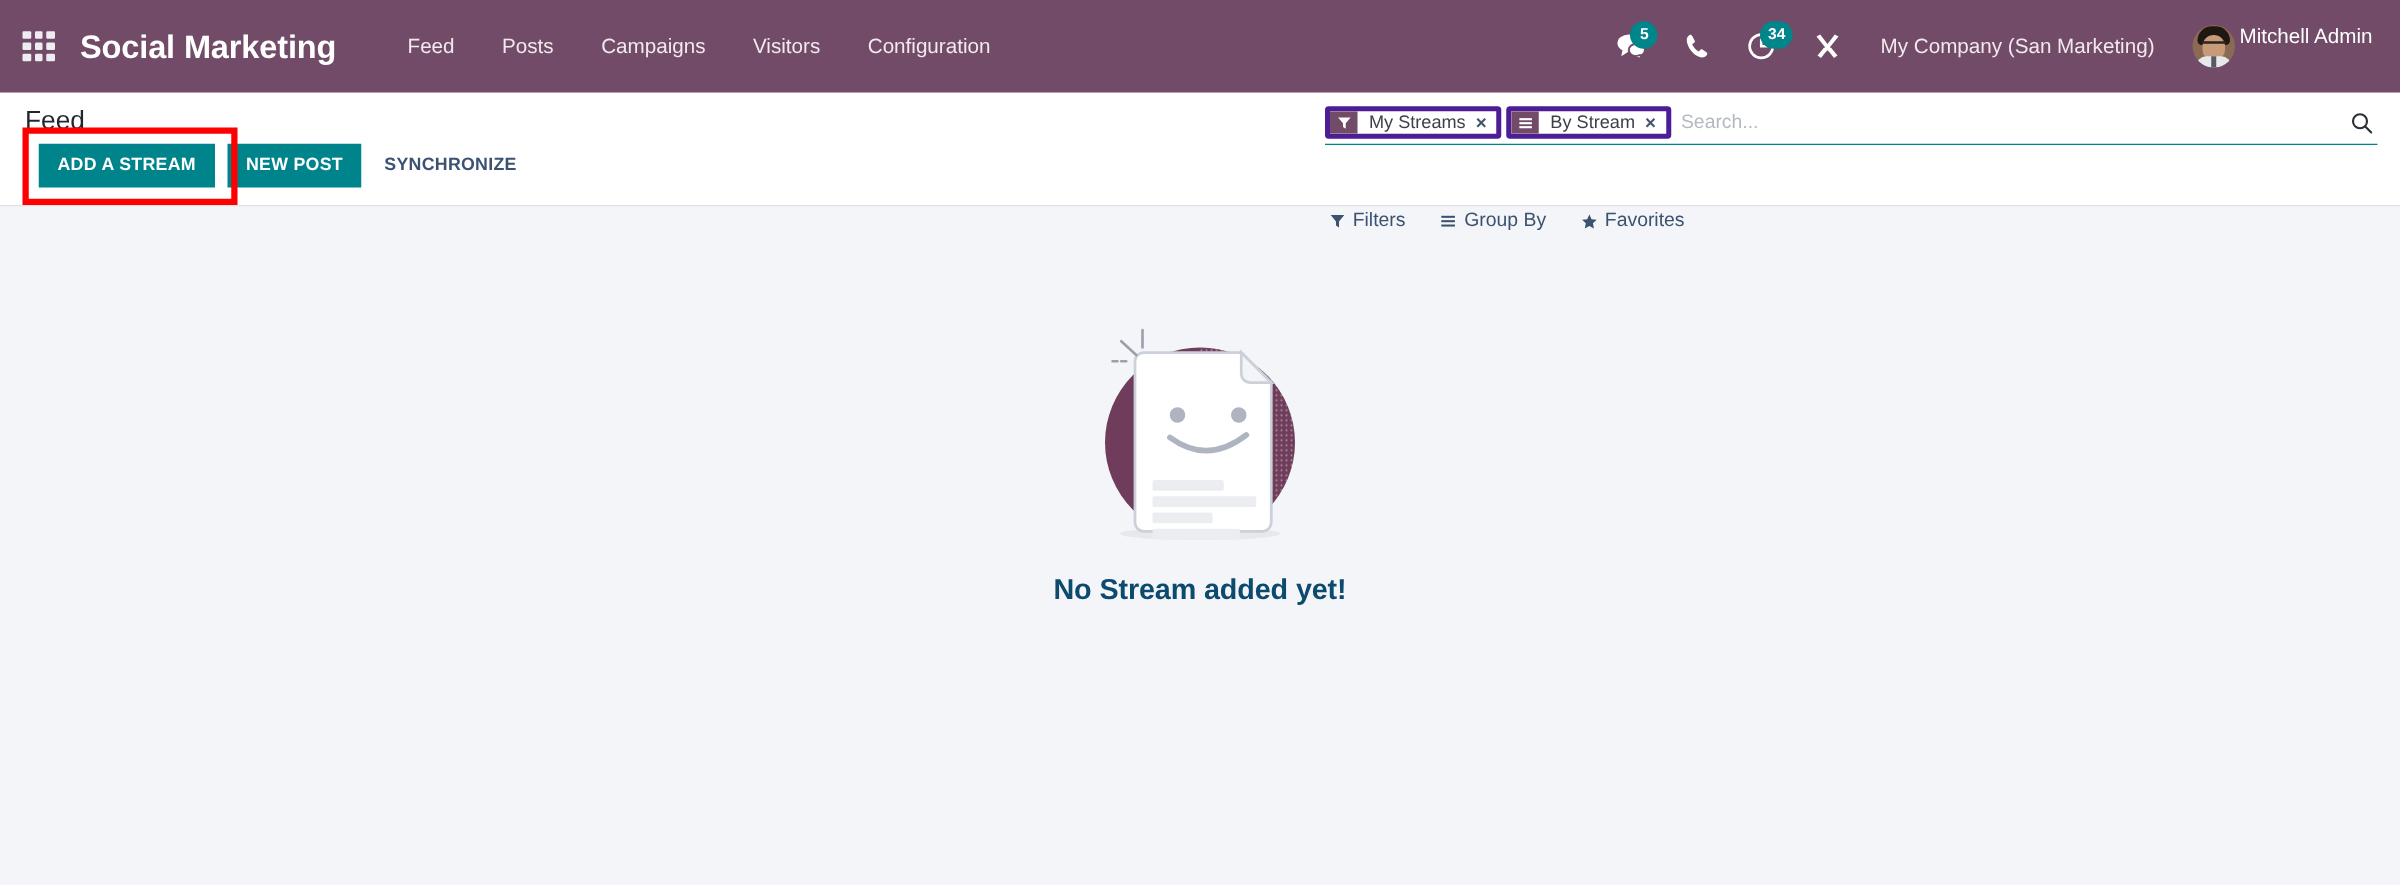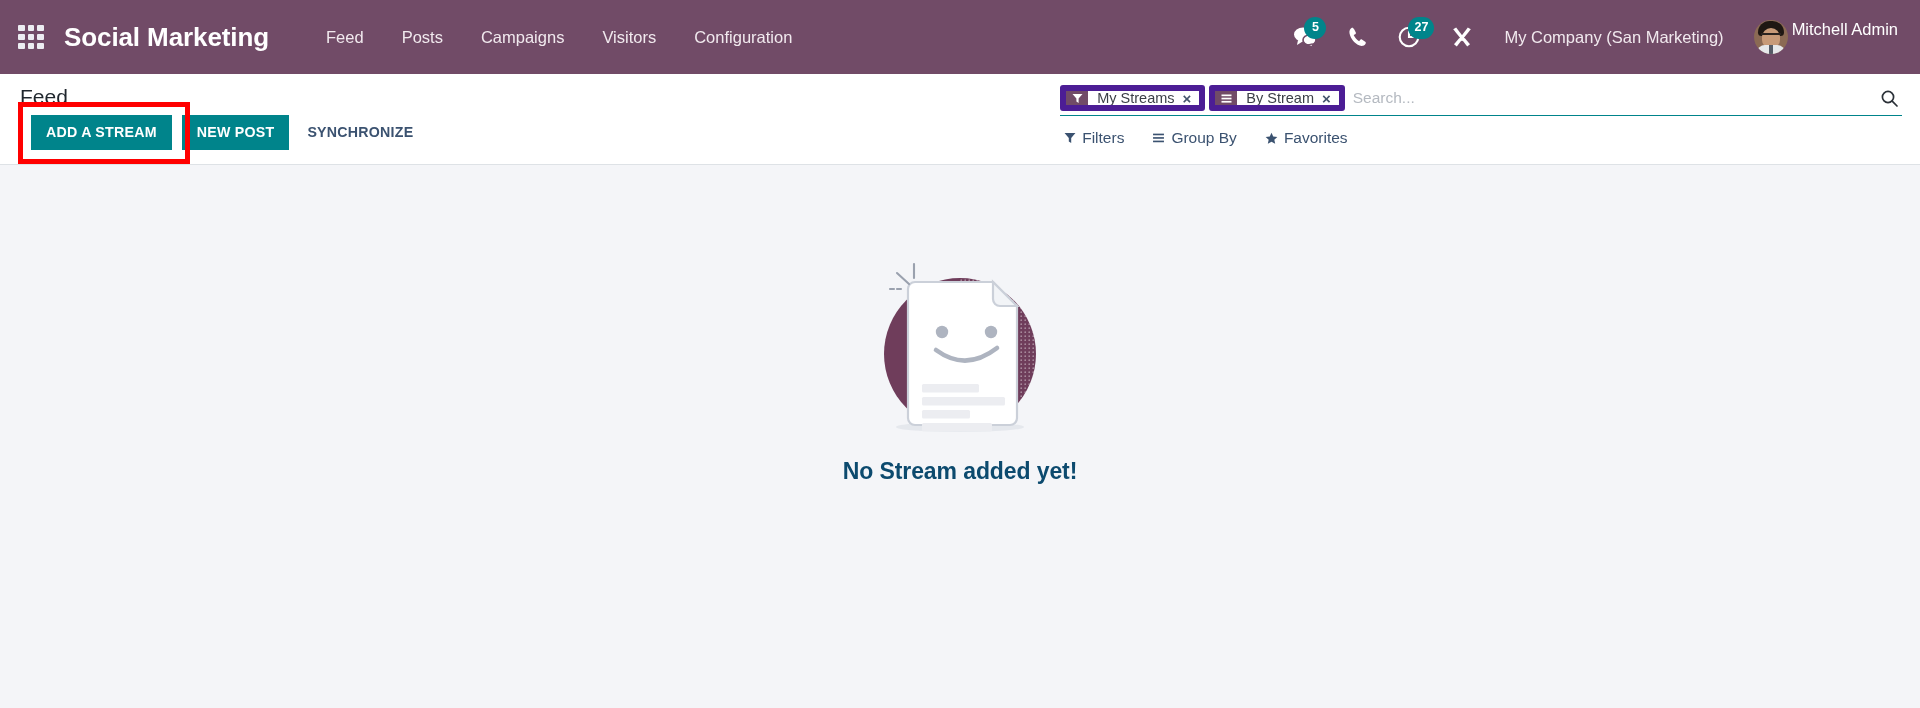--- a/index.html
+++ b/index.html
@@ -211,21 +211,21 @@
   .searchview {
     display: flex;
     align-items: stretch;
     border-bottom: 1px solid #00848B;
     min-height: 31px;
     padding-bottom: 1px;
   }
   .facet {
     display: flex;
     align-items: stretch;
-    border: 6px solid #4c1d95;
+    border: 4px solid #4c1d95;
     border-radius: 3px;
     overflow: hidden;
     margin: 0 4px 3px 0;
     background: #FFFFFF;
     height: 26px;
     cursor: pointer;
     flex: none;
   }
   .facet-icon {
     background: #714B67;
@@ -280,20 +280,21 @@
     padding-left: 4px;
   }
   .toggle {
     display: flex;
     align-items: center;
     gap: 6px;
     font-size: 15.5px;
     color: #3B5270;
     cursor: pointer;
     white-space: nowrap;
+    margin-top: 39px;
   }
 
   
   .main {
     height: calc(708px - 58px - 91px);
     background: #F4F5F8;
     display: flex;
     flex-direction: column;
     align-items: center;
     justify-content: flex-start;
@@ -367,21 +368,21 @@
       <svg width="19" height="22" viewBox="0 0 19 22">
         <path d="M4.2 1.6 C2.2 2.6 1 4.8 1.5 7.3 C2.6 12.8 6.6 17.6 11.7 19.6 C14.1 20.5 16.5 19.6 17.6 17.7 C18 17 17.8 16.2 17.2 15.8 L13.9 13.6 C13.3 13.2 12.5 13.3 12.1 13.9 L11.1 15.2 C8.8 13.9 6.7 11.6 5.7 9.1 L7.2 8.3 C7.8 8 8.1 7.2 7.8 6.6 L6 3.1 C5.6 2.4 4.9 2.1 4.2 1.6 Z" fill="#FFFFFF"></path>
       </svg>
     </div>
 
     <div class="sys-icon">
       <svg width="24" height="24" viewBox="0 0 24 24">
         <circle cx="12" cy="12" r="9.3" fill="none" stroke="#FFFFFF" stroke-width="2.1"></circle>
         <path d="M12 6.6 V12 H16.4" fill="none" stroke="#FFFFFF" stroke-width="2.1" stroke-linecap="round"></path>
       </svg>
-      <span class="badge">27</span>
+      <span class="badge">34</span>
     </div>
 
     <div class="sys-icon">
       <svg width="22" height="22" viewBox="0 0 22 22">
         <path d="M2.2 3.2 L5.2 1.6 L13.5 12.5 L11.8 15.2 Z" fill="#FFFFFF"></path>
         <path d="M19.8 3.2 L16.8 1.6 L8.5 12.5 L10.2 15.2 Z" fill="#FFFFFF"></path>
         <path d="M11 13.8 L16.2 20.4 L19 18.3 L13.7 12 Z" fill="#FFFFFF"></path>
         <path d="M11 13.8 L5.8 20.4 L3 18.3 L8.3 12 Z" fill="#FFFFFF"></path>
       </svg>
     </div>

